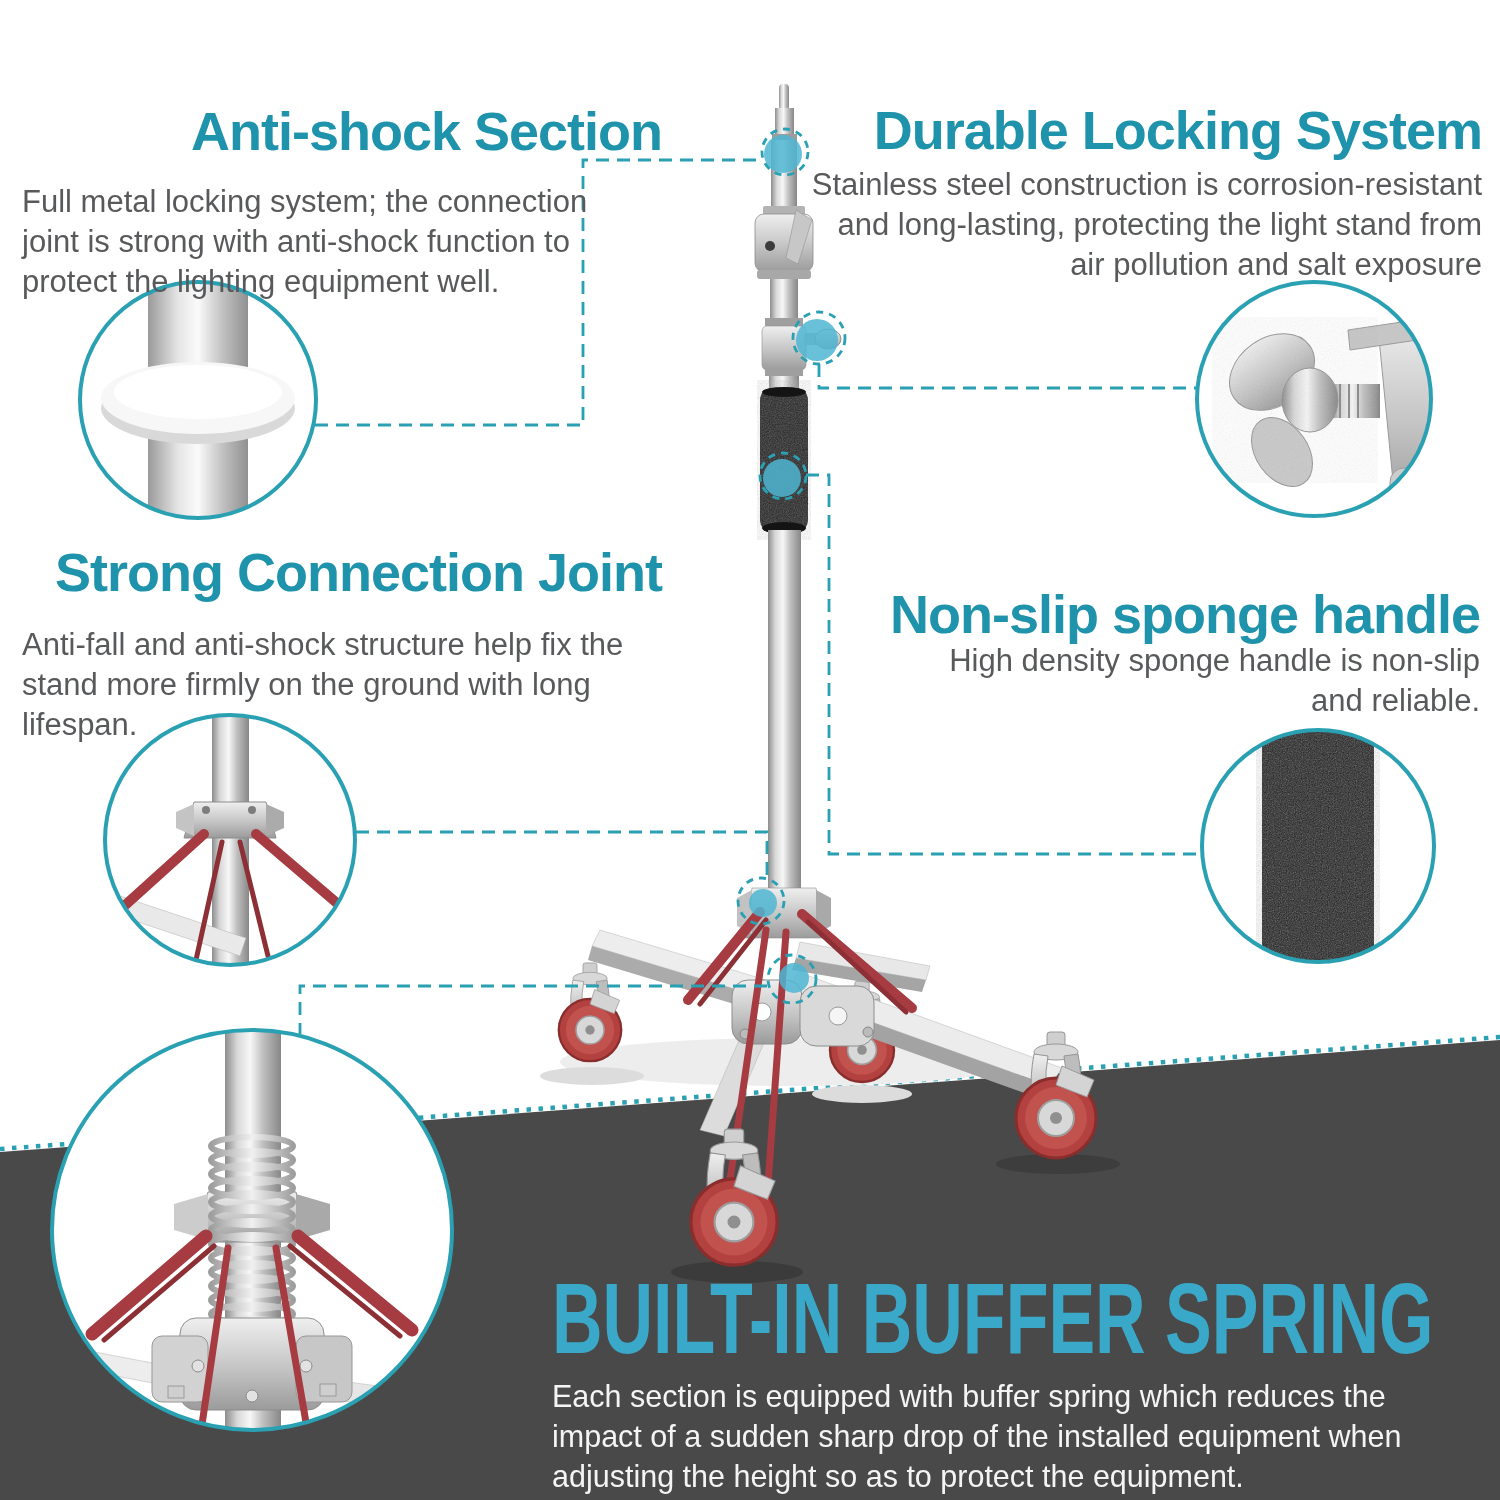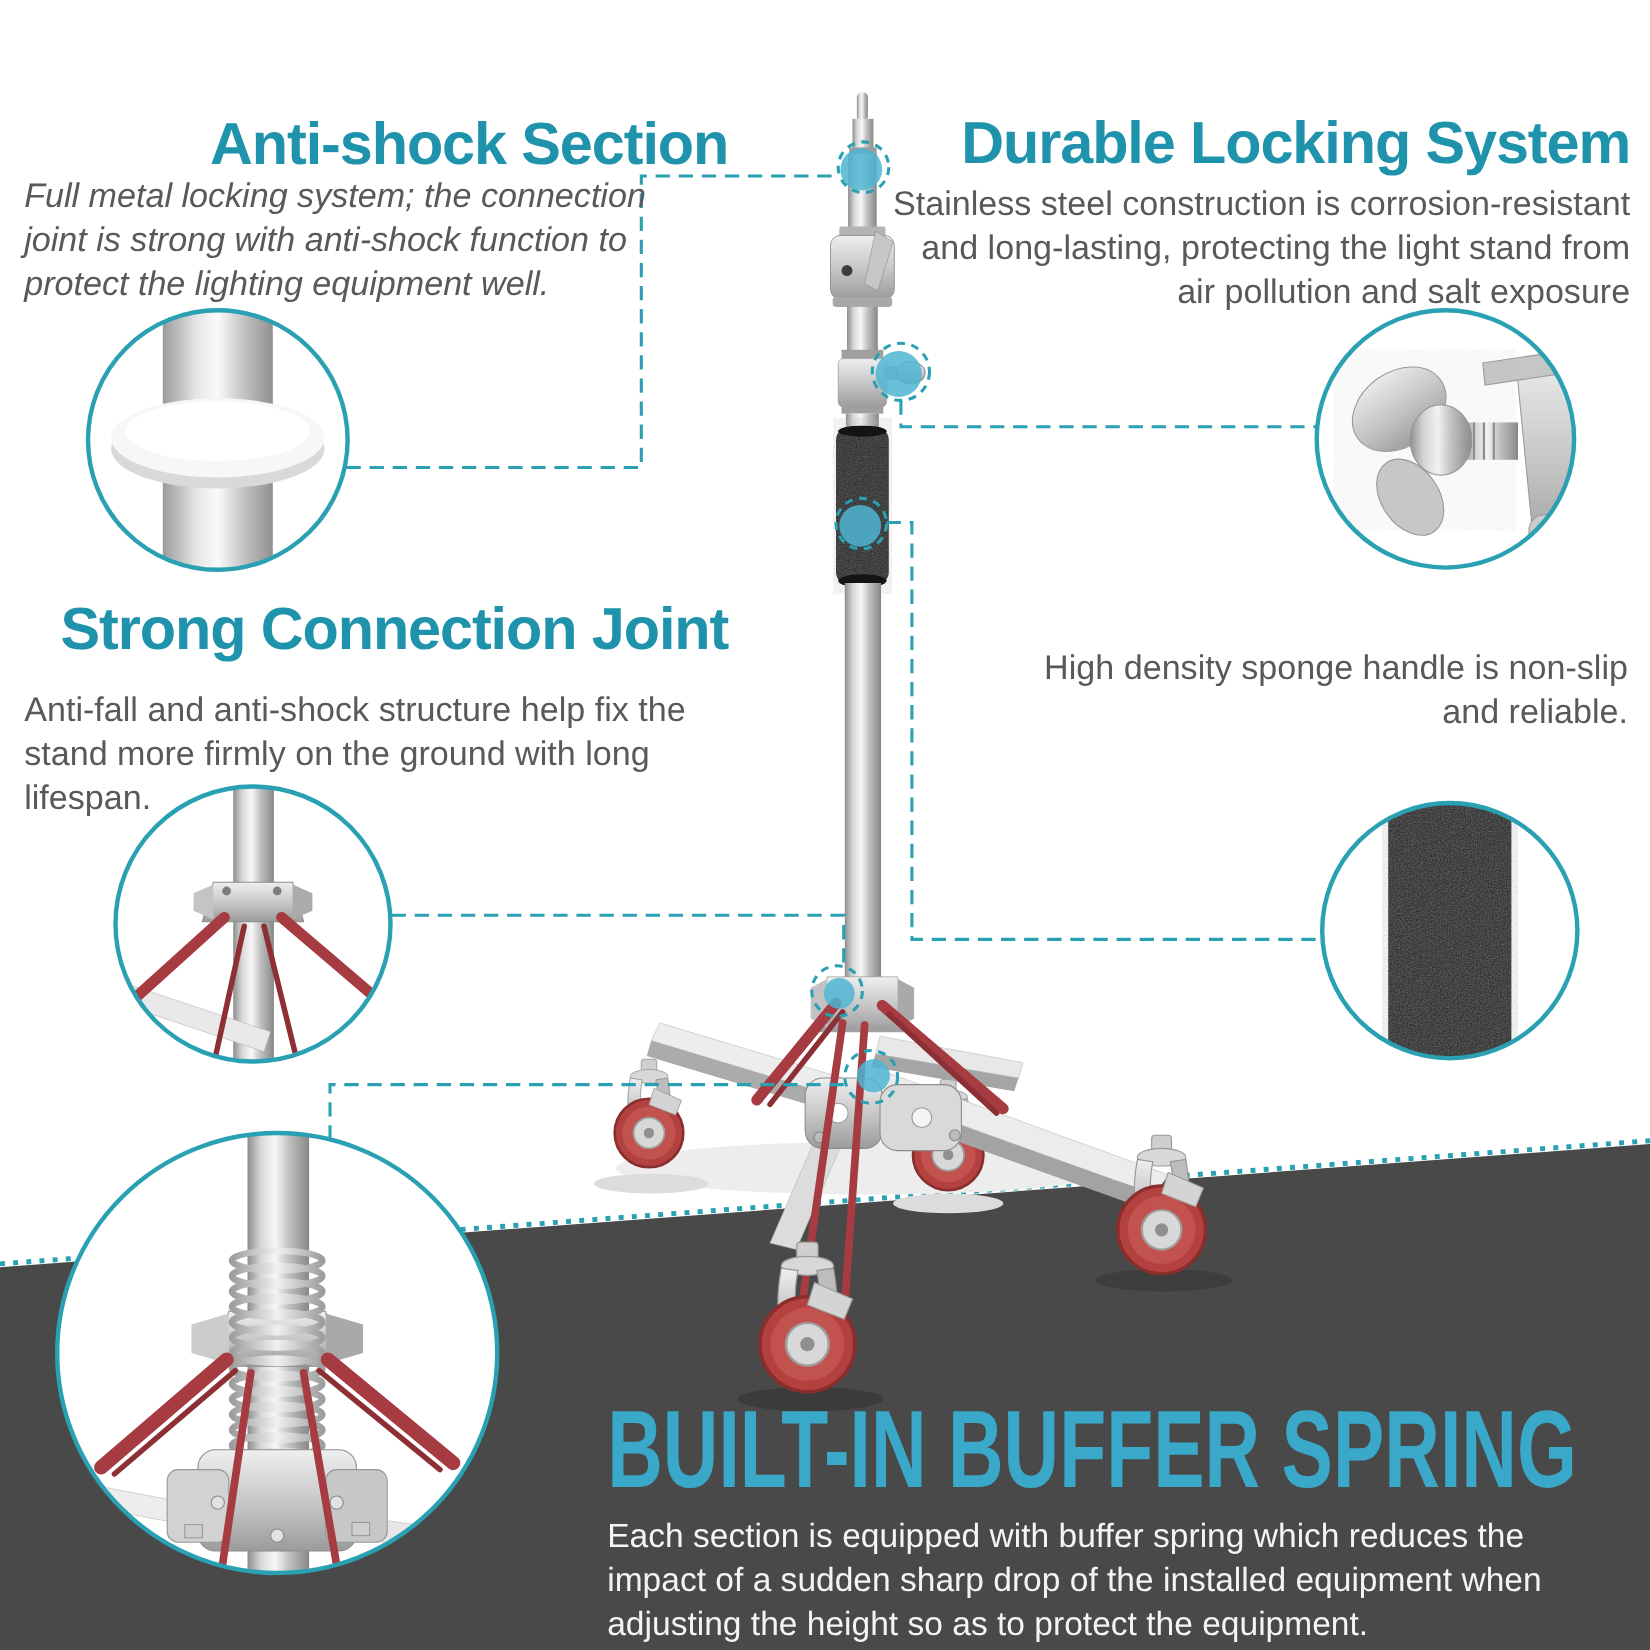--- a/index.html
+++ b/index.html
@@ -8,21 +8,21 @@
   .scene{position:absolute;left:0;top:0;width:1500px;height:1500px;}
 
   .feature{position:absolute;}
   .feature h2{margin:0;font-size:54px;line-height:54px;font-weight:bold;
               letter-spacing:-1px;color:var(--heading_teal);text-align:right;}
   .feature p{margin:0;font-size:31px;line-height:40px;color:var(--body_text);
              white-space:pre-line;}
   .f-left{text-align:left;}
   .f-right{text-align:right;}
   #f1{left:22px;top:104px;width:640px;}
-  #f1 p{margin-top:0;font-style:italic;}
+  #f1 p{margin-top:24px;}
   #f2{right:18px;top:103px;width:720px;}
   #f2 p{margin-top:8px;}
   #f3{left:22px;top:545px;width:640px;}
   #f3 p{margin-top:26px;}
   #f4{right:20px;top:587px;width:700px;}
   #f4 p{}
 
   .banner{position:absolute;left:552px;top:1272px;width:940px;}
   .banner h1{margin:0;font-size:100px;line-height:92px;font-weight:bold;
              color:var(--banner_teal);white-space:nowrap;letter-spacing:0px;
@@ -331,20 +331,21 @@
   </section>
 
   <section class="feature f-left" id="f3">
     <h2>Strong Connection Joint</h2>
     <p>Anti-fall and anti-shock structure help fix the
 stand more firmly on the ground with long
 lifespan.</p>
   </section>
 
   <section class="feature f-right" id="f4">
+    <h2>Non-slip sponge handle</h2>
     <p>High density sponge handle is non-slip
 and reliable.</p>
   </section>
 
   <section class="banner">
     <h1>BUILT-IN BUFFER SPRING</h1>
     <p>Each section is equipped with buffer spring which reduces the
 impact of a sudden sharp drop of  the installed equipment when
 adjusting the height so as to protect the equipment.</p>
   </section>

